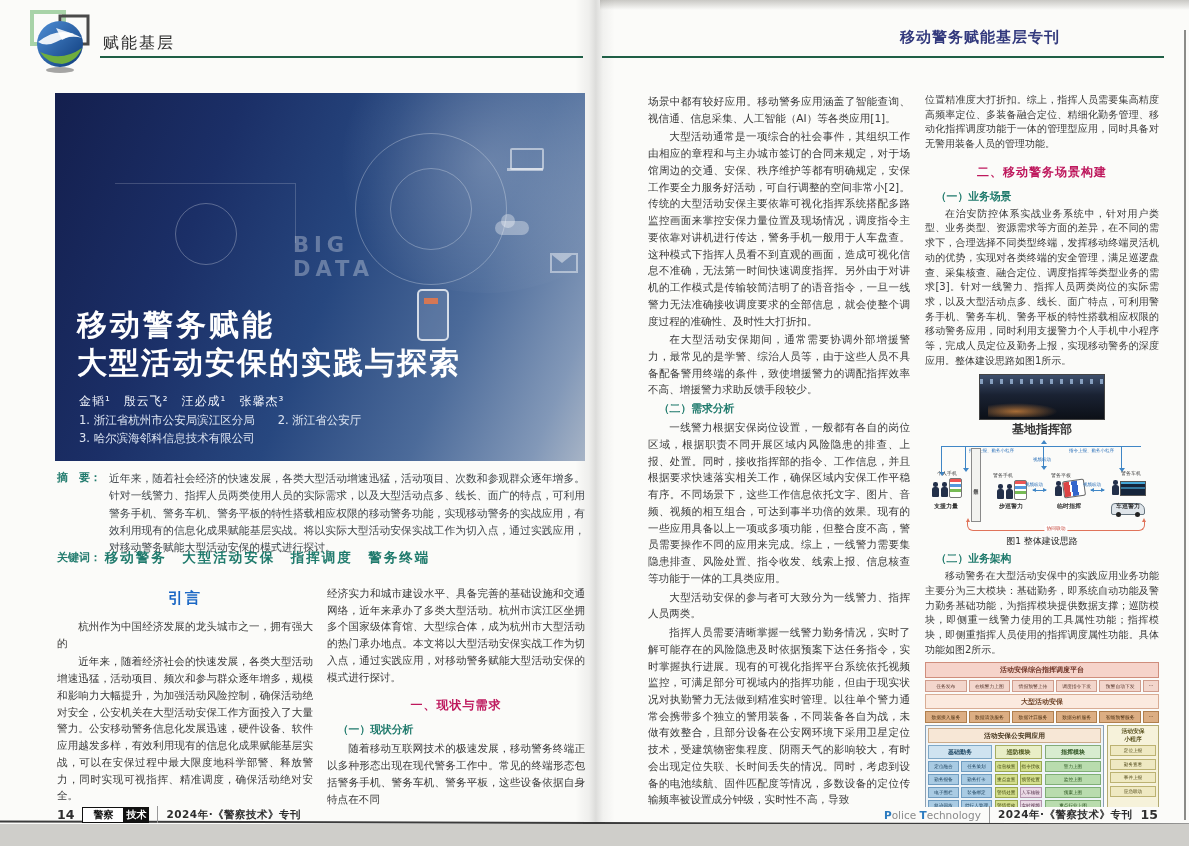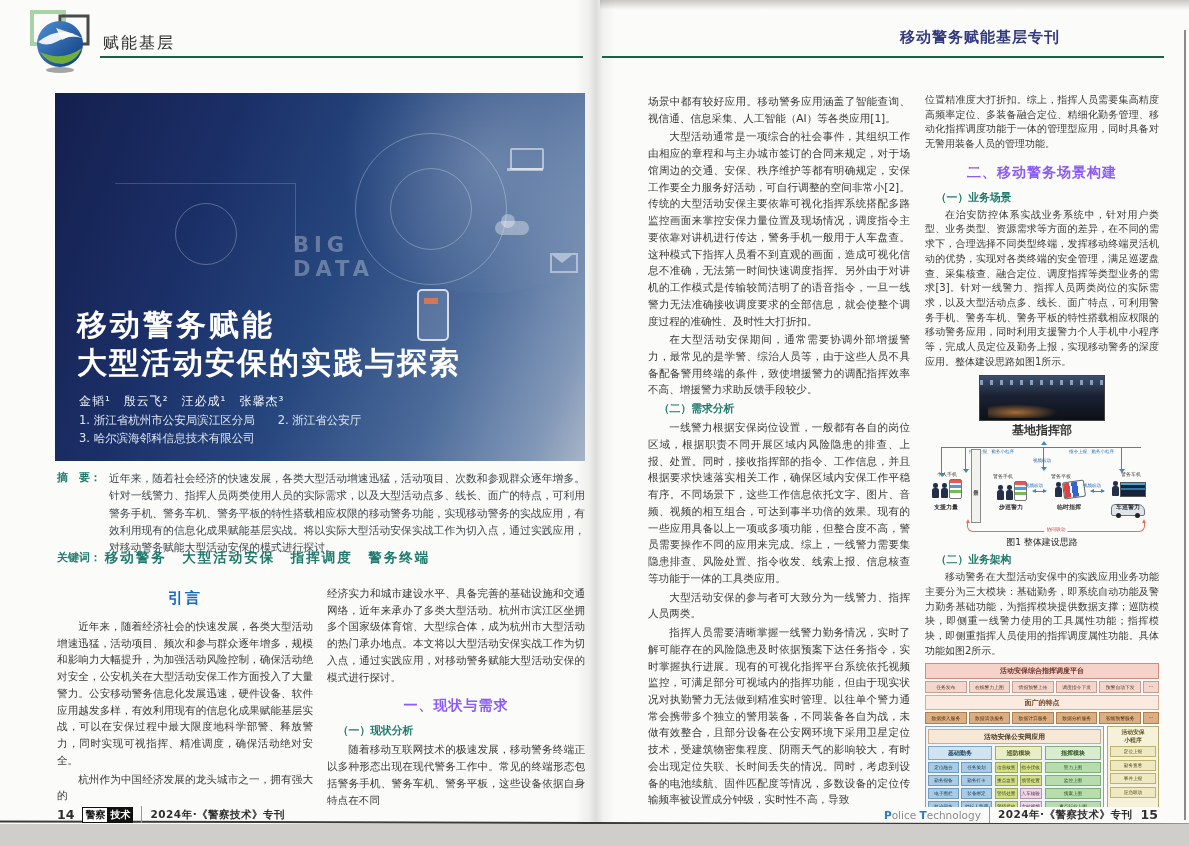--- a/index.html
+++ b/index.html
@@ -47,21 +47,21 @@
   .abstract-text{flex:1;font-size:10.8px;line-height:1.6;text-align:justify;color:#40464b;}
   .keywords{position:absolute;left:57px;top:549px;font-size:12px;}
   .kw-label{font-weight:bold;color:#1f7a6c;font-size:11px;vertical-align:1px;}
   .kw-text{font-weight:bold;color:#1f7a6c;font-size:13.5px;letter-spacing:2px;}
 
   
   .col{position:absolute;overflow:hidden;}
   .col p{margin:0 0 2px 0;font-size:10.6px;line-height:1.58;text-align:justify;color:#3a3a3a;}
   .indent{text-indent:2em;}
   .h-blue{font-size:15px;font-weight:bold;color:#1b67c4;text-align:center;margin:4px 0 10px 0;letter-spacing:2px;}
-  .h-blue2{font-size:14px;font-weight:bold;color:#8b5cf6;text-align:center;margin:12px 0 9px 0;letter-spacing:1px;font-family:Liberation Mono, monospace;}
+  .h-blue2{font-size:12px;font-weight:bold;color:#be185d;text-align:center;margin:12px 0 9px 0;letter-spacing:1px;font-family:Liberation Mono, monospace;}
   .h-teal{font-size:10.8px;font-weight:bold;color:#1f7a6c;margin:4px 0 3px 0;text-indent:1em;}
   .lcol1{left:57px;top:585px;width:256px;height:220px;}
   .lcol2{left:327px;top:585px;width:258px;height:220px;}
   .rcol1{left:648px;top:93px;width:262px;height:714px;}
   .rcol2{left:925px;top:93px;width:234px;height:714px;}
   .rcol2 p{font-size:10px;line-height:1.47;}
 
   
   .fig1{margin:6px 0 2px 0;}
   .f1-photo{width:124px;height:44px;margin:0 auto;border:1px solid #444;
@@ -134,21 +134,21 @@
   .f2-mini{flex:0 0 46px;border:1px solid #b3ab72;background:#f6f2da;padding:2px;display:flex;flex-direction:column;gap:2.5px;}
   .f2-mini-h{font-size:5.8px;font-weight:bold;text-align:center;color:#5a521e;line-height:1.25;}
   .f2-mini .f2-box{background:#efe9c2;border-color:#bcb272;color:#4c4413;}
 
   
   .footer{position:absolute;top:806px;display:flex;align-items:center;gap:8px;font-size:10.5px;color:#2e2e2e;}
   .footer-l{left:57px;}
   .footer-r{left:800px;width:358px;justify-content:flex-end;}
   .pagenum{font-weight:bold;font-size:12.5px;}
   .badge{display:inline-flex;font-size:10px;font-weight:bold;line-height:14px;}
-  .badge .b1{border:1px solid #111;padding:0 2px;color:#111;background:#fff;}
+  .badge .b1{border:1px solid #111;padding:0 10px;color:#111;background:#fff;}
   .badge .b2{border:1px solid #111;border-left:none;padding:0 2px;color:#fff;background:#111;}
   .vdiv{width:1px;height:17px;background:#999;}
   .journal{font-weight:bold;letter-spacing:0.5px;}
   .en-brand{color:#8a8a8a;font-size:10.5px;}
   .en-brand .cap{color:#2a7abf;font-weight:bold;}
 </style>
 </head>
 <body>
 
 <div class="canvas">
@@ -205,22 +205,22 @@
     <div class="abstract-label">摘　要：</div>
     <div class="abstract-text">近年来，随着社会经济的快速发展，各类大型活动增速迅猛，活动项目、次数和参观群众逐年增多。针对一线警力、指挥人员两类使用人员的实际需求，以及大型活动点多、线长、面广的特点，可利用警务手机、警务车机、警务平板的特性搭载相应权限的移动警务功能，实现移动警务的实战应用，有效利用现有的信息化成果赋能基层实战。将以实际大型活动安保实战工作为切入点，通过实践应用，对移动警务赋能大型活动安保的模式进行探讨。</div>
   </div>
   <div class="keywords">
     <span class="kw-label">关键词：</span>
     <span class="kw-text">移动警务　大型活动安保　指挥调度　警务终端</span>
   </div>
 
   <div class="col lcol1">
     <div class="h-blue">引言</div>
+    <p class="indent">杭州作为中国经济发展的龙头城市之一，拥有强大的</p>
     <p class="indent">近年来，随着经济社会的快速发展，各类大型活动增速迅猛，活动项目、频次和参与群众逐年增多，规模和影响力大幅提升，为加强活动风险控制，确保活动绝对安全，公安机关在大型活动安保工作方面投入了大量警力。公安移动警务信息化发展迅速，硬件设备、软件应用越发多样，有效利用现有的信息化成果赋能基层实战，可以在安保过程中最大限度地科学部警、释放警力，同时实现可视指挥、精准调度，确保活动绝对安全。</p>
-    <p class="indent">杭州作为中国经济发展的龙头城市之一，拥有强大的</p>
   </div>
   <div class="col lcol2">
     <p>经济实力和城市建设水平、具备完善的基础设施和交通网络，近年来承办了多类大型活动。杭州市滨江区坐拥多个国家级体育馆、大型综合体，成为杭州市大型活动的热门承办地点。本文将以大型活动安保实战工作为切入点，通过实践应用，对移动警务赋能大型活动安保的模式进行探讨。</p>
     <div class="h-blue2">一、现状与需求</div>
     <div class="h-teal">（一）现状分析</div>
     <p class="indent">随着移动互联网技术的极速发展，移动警务终端正以多种形态出现在现代警务工作中。常见的终端形态包括警务手机、警务车机、警务平板，这些设备依据自身特点在不同</p>
   </div>
 
   <div class="col rcol1">
     <p>场景中都有较好应用。移动警务应用涵盖了智能查询、视信通、信息采集、人工智能（AI）等各类应用[1]。</p>
@@ -300,21 +300,21 @@
     <div class="fig2">
       <div class="f2-banner1">活动安保综合指挥调度平台</div>
       <div class="f2-row">
         <div class="cell">任务发布</div>
         <div class="cell">在线警力上图</div>
         <div class="cell">情报预警上传</div>
         <div class="cell">调度指令下发</div>
         <div class="cell">预警自动下发</div>
         <div class="cell more">···</div>
       </div>
-      <div class="f2-banner2">面广的特点</div>
+      <div class="f2-banner2">大型活动安保</div>
       <div class="f2-row tan">
         <div class="cell">数据接入服务</div>
         <div class="cell">数据清洗服务</div>
         <div class="cell">数据计算服务</div>
         <div class="cell">数据分析服务</div>
         <div class="cell">智能预警服务</div>
         <div class="cell more">···</div>
       </div>
       <div class="f2-wrap">
         <div class="f2-main">

